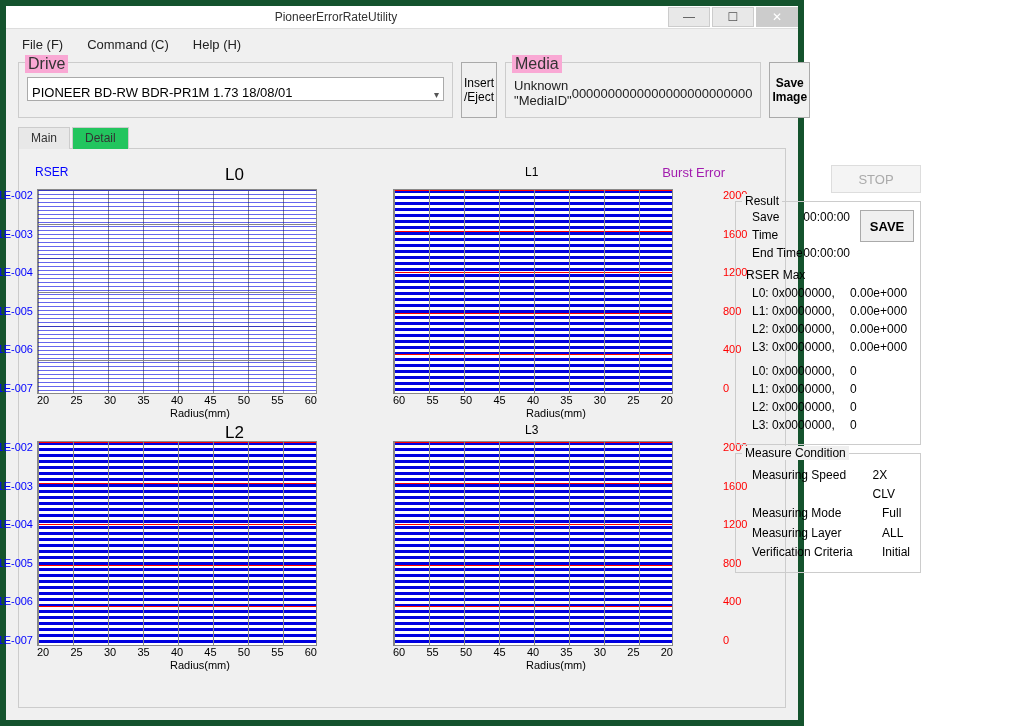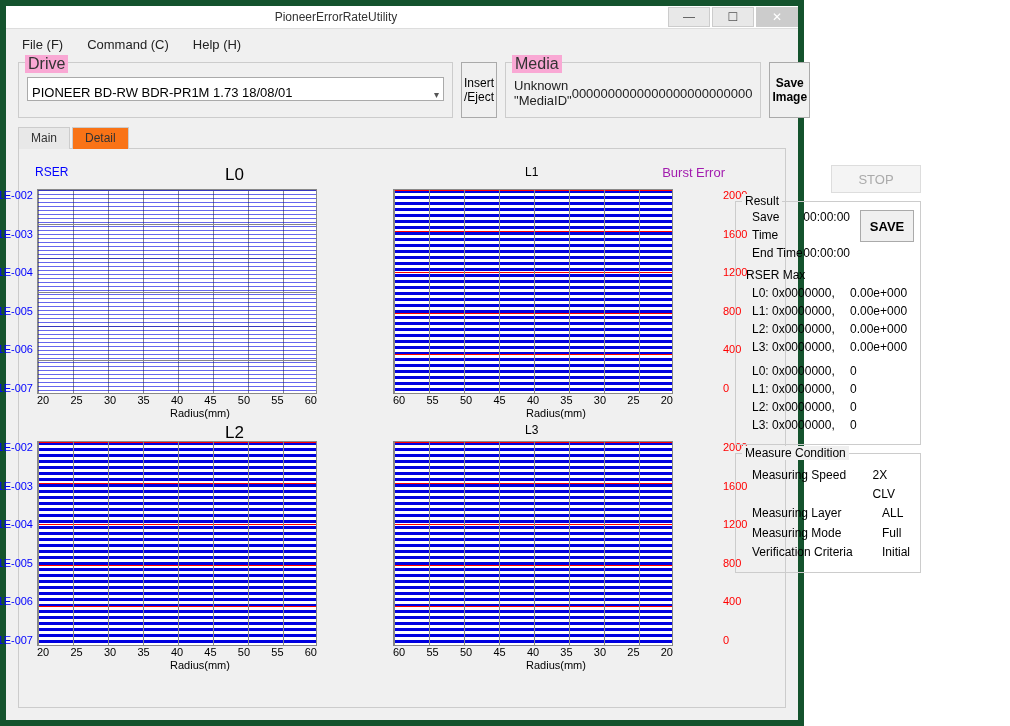--- a/index.html
+++ b/index.html
@@ -17,21 +17,21 @@
 .grp .grp-title { position: absolute; top: -8px; left: 6px; background: #f9a8d4; padding: 0 3px; font-size: 16px; color: #333; }
 .drive-grp { flex: 0 0 435px; height: 56px; }
 .drive-select { width: 100%; height: 24px; font-size: 13px; margin-top: 10px; border: 1px solid #aaa; background: #fff; padding: 0 4px; display: flex; align-items: flex-end; justify-content: space-between; }
 .drive-select .chev { font-size: 10px; color: #555; }
 .bigbtn { width: 52px; border: 1px solid #aaa; background: #f0f0f0; display: flex; align-items: center; justify-content: center; font-size: 12px; line-height: 1.2; text-align: center; padding: 2px; }
 .media-grp { flex: 1; height: 56px; display: flex; align-items: center; justify-content: space-between; padding-top: 14px; }
 .media-grp span { font-size: 13px; color: #222; }
 .tabs { margin-top: 8px; }
 .tabstrip { display: flex; position: relative; top: 1px; z-index: 2; }
 .tab { border: 1px solid #ccc; border-bottom: none; padding: 3px 12px; font-size: 12px; background: #e8e8e8; color: #333; margin-right: 2px; }
-.tab.active { background: #f97316; padding-bottom: 4px; }
+.tab.active { background: #22c55e; padding-bottom: 4px; }
 .tabbody { border: 1px solid #ccc; padding: 16px; background: #f0f0f0; min-height: 560px; display: flex; gap: 10px; position: relative; z-index: 1; }
 .plots { flex: 0 0 690px; display: flex; flex-direction: column; }
 .plotrow { display: flex; gap: 26px; position: relative; }
 .plothdr { display: flex; position: relative; height: 24px; }
 .plothdr .rser { position: absolute; left: 0; font-size: 12px; color: #0000FF; }
 .plothdr .l0 { position: absolute; left: 190px; font-size: 17px; }
 .plothdr .l1 { position: absolute; left: 490px; font-size: 12px; }
 .plothdr .burst { position: absolute; right: 0; font-size: 13px; color: #a21caf; }
 .plot { position: relative; width: 330px; }
 .yaxis { position: absolute; left: -42px; top: 0; height: 205px; display: flex; flex-direction: column; justify-content: space-between; font-size: 11px; color: #0000FF; text-align: right; width: 40px; }
@@ -301,26 +301,26 @@
             </div>
           </div>
           <div class="mcond">
             <span class="label">Measure Condition</span>
             <div style="height:6px;"></div>
             <div class="line">
                 <span class="k">Measuring Speed</span>
                 <span>2X CLV</span>
               </div>
             <div class="line">
+                <span class="k">Measuring Mode</span>
+                <span>Full</span>
+              </div>
+            <div class="line">
                 <span class="k">Measuring Layer</span>
                 <span>ALL</span>
-              </div>
-            <div class="line">
-                <span class="k">Measuring Mode</span>
-                <span>Full</span>
               </div>
             <div class="line">
                 <span class="k">Verification Criteria</span>
                 <span>Initial</span>
               </div>
           </div>
         </div>
       </div>
     </div>
 

